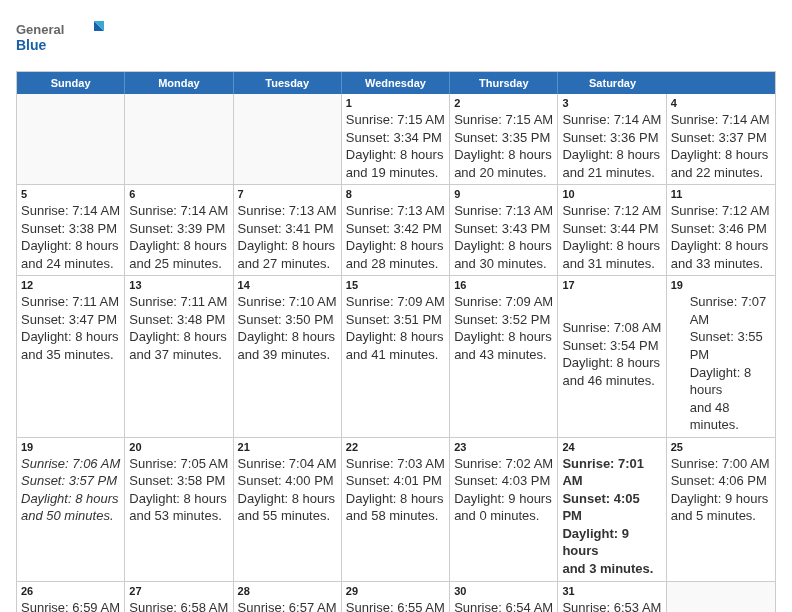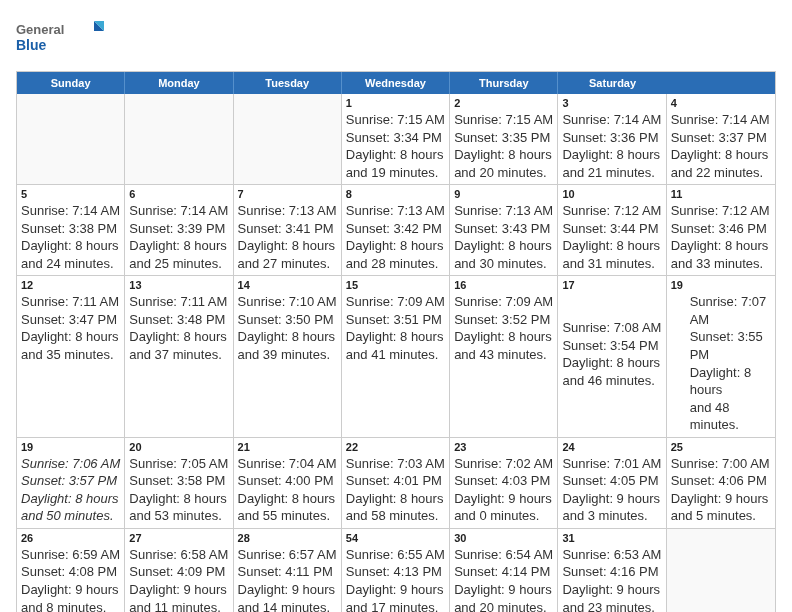--- a/index.html
+++ b/index.html
@@ -288,21 +288,21 @@
           </div>
           <div class="cal-cell">
             <div class="day-num">23</div>
             <div class="cell-text" style="white-space: pre-line;">Sunrise: 7:02 AM
 Sunset: 4:03 PM
 Daylight: 9 hours
 and 0 minutes.</div>
           </div>
           <div class="cal-cell">
             <div class="day-num">24</div>
-            <div class="cell-text" style="white-space: pre-line;">Sunrise: 7:01 AM
+            <div class="cell-text" style="white-space: pre-line; font-weight: bold;">Sunrise: 7:01 AM
 Sunset: 4:05 PM
 Daylight: 9 hours
 and 3 minutes.</div>
           </div>
           <div class="cal-cell">
             <div class="day-num">25</div>
             <div class="cell-text" style="white-space: pre-line;">Sunrise: 7:00 AM
 Sunset: 4:06 PM
 Daylight: 9 hours
 and 5 minutes.</div>
@@ -324,21 +324,21 @@
 and 11 minutes.</div>
           </div>
           <div class="cal-cell">
             <div class="day-num">28</div>
             <div class="cell-text" style="white-space: pre-line;">Sunrise: 6:57 AM
 Sunset: 4:11 PM
 Daylight: 9 hours
 and 14 minutes.</div>
           </div>
           <div class="cal-cell">
-            <div class="day-num">54</div>
+            <div class="day-num">29</div>
             <div class="cell-text" style="white-space: pre-line;">Sunrise: 6:55 AM
 Sunset: 4:13 PM
 Daylight: 9 hours
 and 17 minutes.</div>
           </div>
           <div class="cal-cell">
             <div class="day-num">30</div>
             <div class="cell-text" style="white-space: pre-line;">Sunrise: 6:54 AM
 Sunset: 4:14 PM
 Daylight: 9 hours

